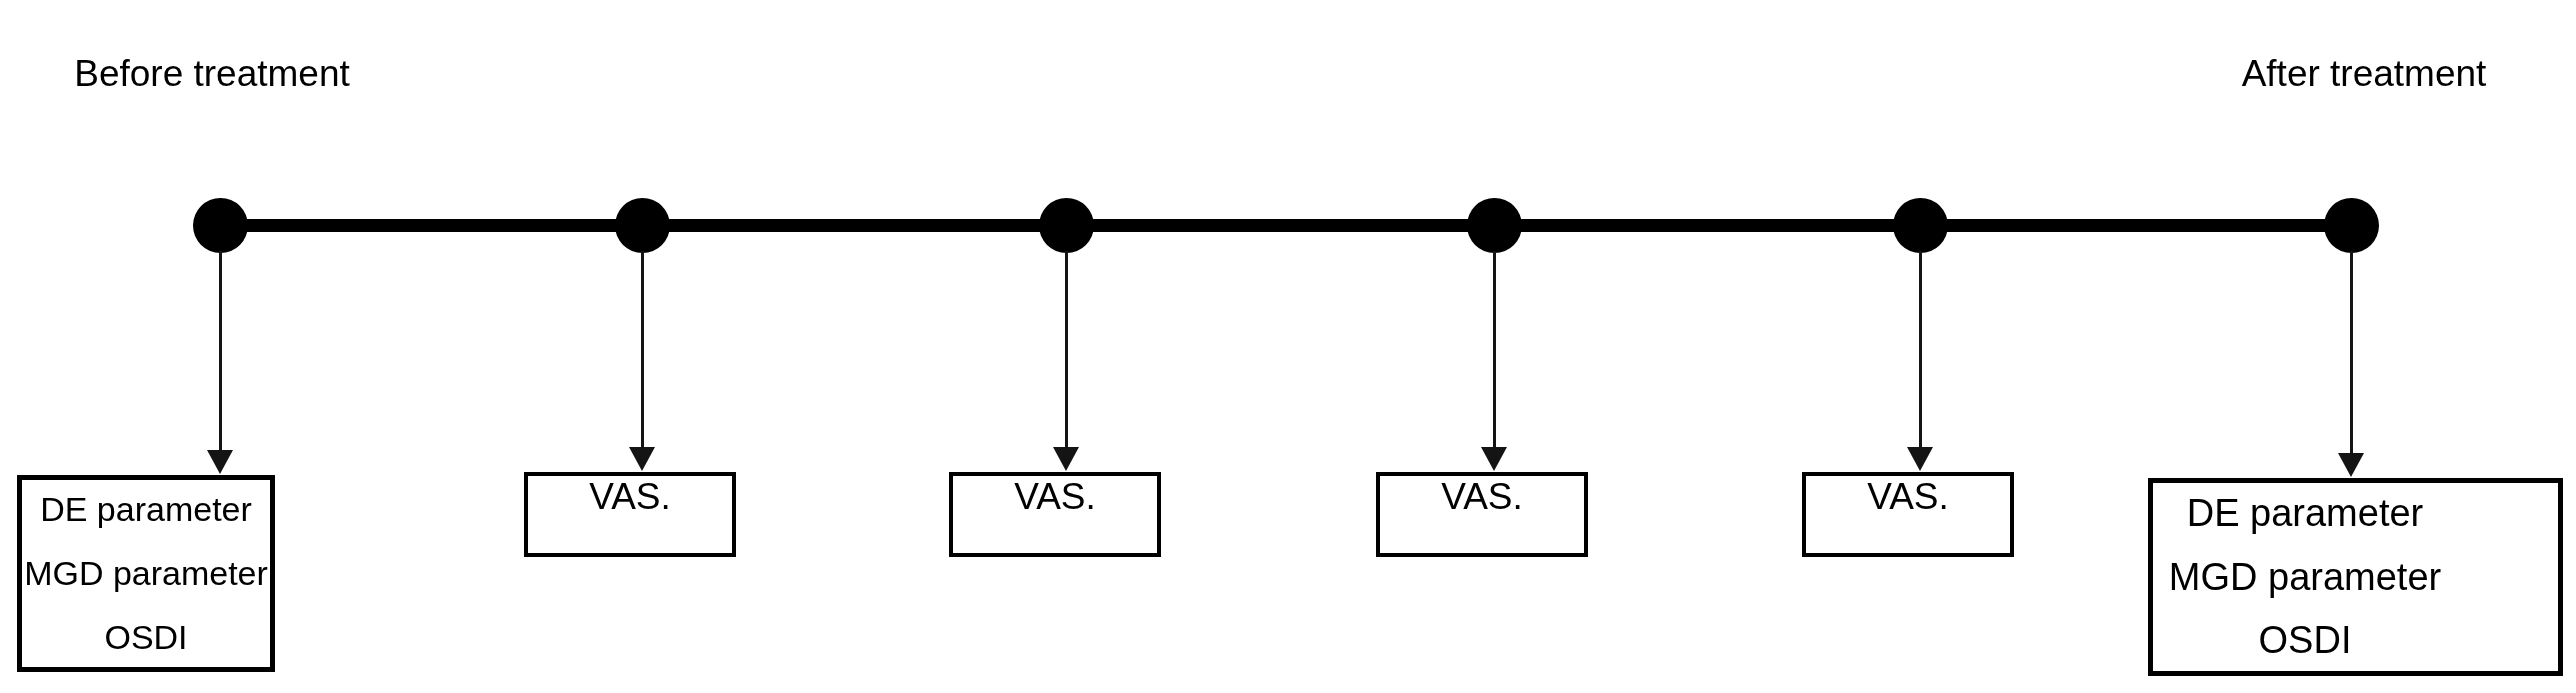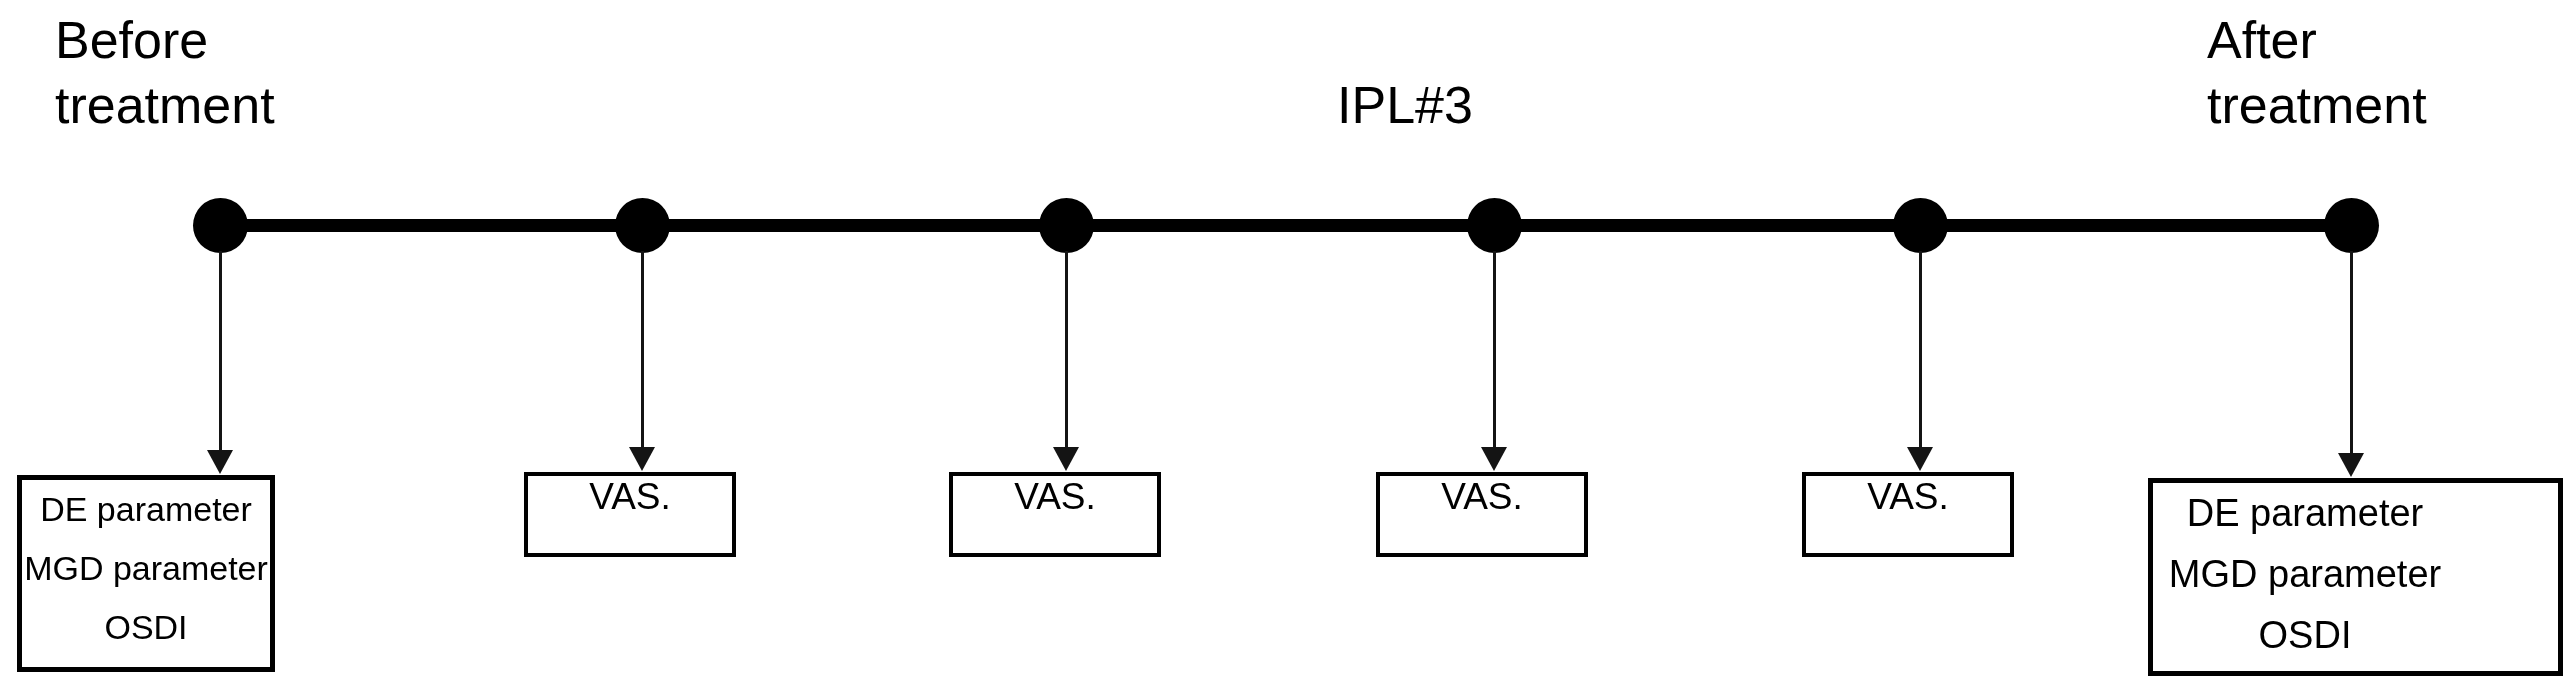--- a/index.html
+++ b/index.html
@@ -23,25 +23,26 @@
     position: absolute;
     top: 198px;
     width: 55px; height: 55px;
     background: #000000;
     border-radius: 50%;
   }
   
   .tp-label {
     position: absolute;
     width: 314px;
-    text-align: left;
-    font-size: 52px;
+    text-align: center;
+    font-size: 37px;
     line-height: 65px;
     transform: translateX(-50%);
     white-space: normal;
+    margin-top: 33px;
   }
   .tp-label.two { top: 8.2px; }
   .tp-label.one { top: 73px; white-space: nowrap; }
   
   .arrow-shaft {
     position: absolute;
     width: 2.7px;
     background: #141414;
   }
   .arrow-head {
@@ -53,21 +54,21 @@
   }
   
   .box {
     position: absolute;
     background: #ffffff;
     border: 5.5px solid #000000;
     box-sizing: border-box;
     display: flex;
     flex-direction: column;
     align-items: center;
-    justify-content: flex-start;
+    justify-content: space-between;
     text-align: center;
   }
   .box .bline { display: block; white-space: nowrap; }
   .big-box { font-size: 34px; line-height: 59px; }
   .after-box { font-size: 38px; line-height: 61px; padding-right: 101px; }
   .vas-box { border-width: 4.8px; font-size: 37px; }
 </style>
 </head>
 <body>
 
@@ -76,21 +77,20 @@
   <div class="axis"></div>
 
   <div class="dot" style="left:193px"></div>
   <div class="dot" style="left:615px"></div>
   <div class="dot" style="left:1039px"></div>
   <div class="dot" style="left:1467px"></div>
   <div class="dot" style="left:1893px"></div>
   <div class="dot" style="left:2324px"></div>
 
   <div class="tp-label two" style="left:212px">Before treatment</div>
-  <div class="tp-label one" style="left:1494px">IPL#3</div>
   <div class="tp-label two" style="left:2364px">After treatment</div>
 
   <div>
     <div class="arrow-shaft" style="left:219px; top:251px; height:199px"></div>
     <div class="arrow-head" style="left:207px; top:450px"></div>
   </div>
   <div>
     <div class="arrow-shaft" style="left:641px; top:251px; height:196px"></div>
     <div class="arrow-head" style="left:629px; top:447px"></div>
   </div>

